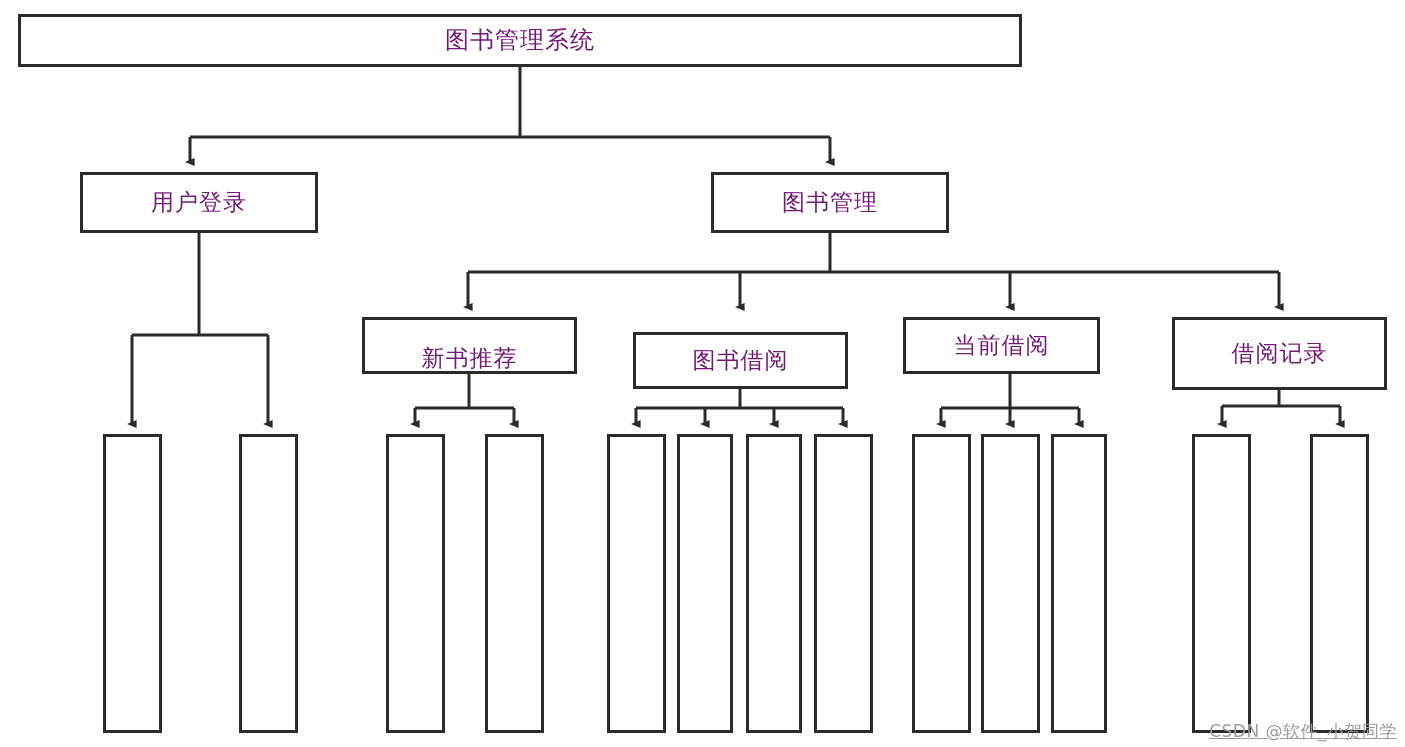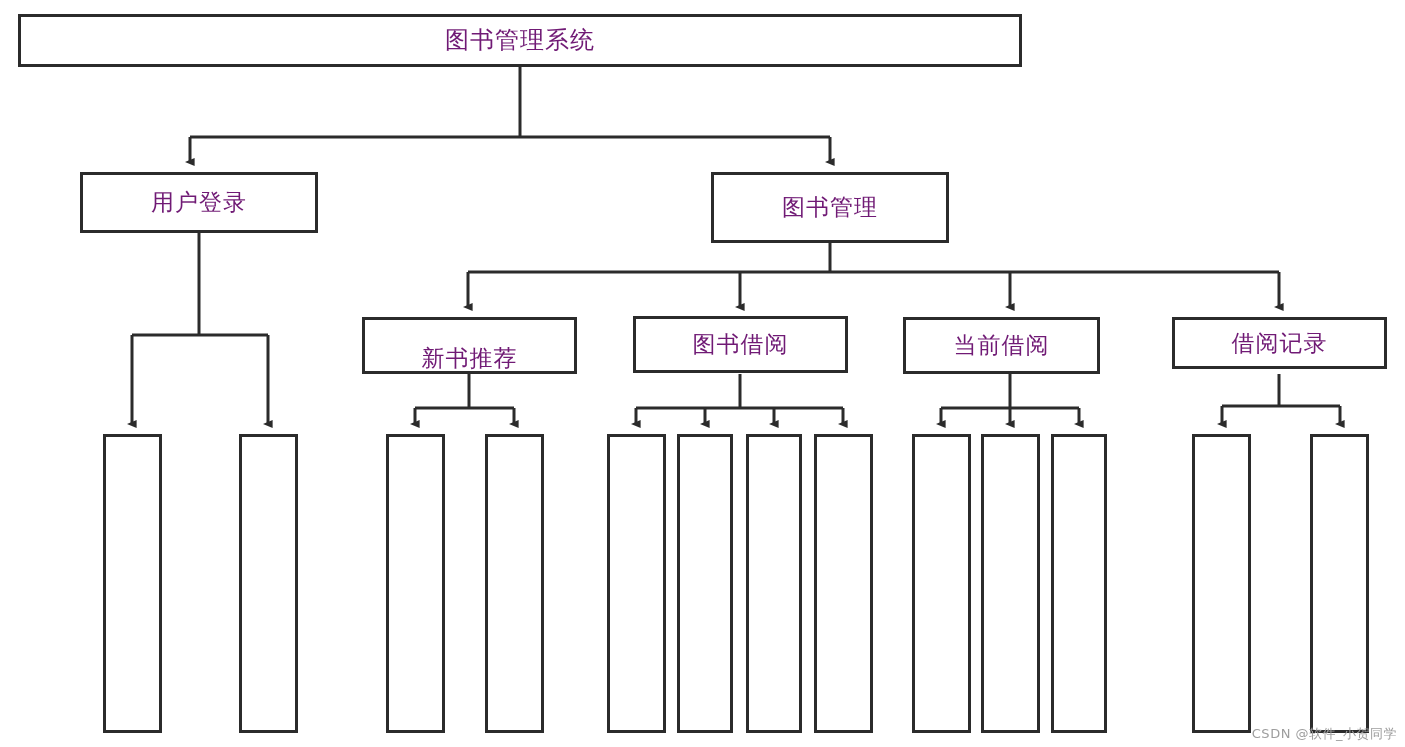--- a/index.html
+++ b/index.html
@@ -57,25 +57,26 @@
   }
   .node.leaf.tight .lbl{
     font-size:24px;
     letter-spacing:0px;
     line-height:1.0;
   }
   #watermark{
     position:absolute;
     right:8px;
     bottom:4px;
-    font-size:13px;
+    font-size:17px;
     color:#9d9d9d;
     letter-spacing:0.5px;
     z-index:3;
     white-space:nowrap;
+    text-decoration:underline;
   }
 </style>
 </head>
 <body>
 
 <div id="canvas">
 
   <svg id="wires" viewBox="0 0 1405 747">
     <defs>
       <marker id="arrow" markerWidth="10" markerHeight="10" refX="4.6" refY="5" orient="auto" markerUnits="userSpaceOnUse">
@@ -126,34 +127,34 @@
     </g>
   </svg>
 
   <div class="node root" style="left:18px; top:14px; width:1004px; height:53px;">
     <span class="lbl">图书管理系统</span>
   </div>
 
   <div class="node" style="left:80px; top:172px; width:238px; height:61px;">
     <span class="lbl">用户登录</span>
   </div>
-  <div class="node" style="left:711px; top:172px; width:238px; height:71px;">
+  <div class="node" style="left:711px; top:172px; width:238px; height:61px;">
     <span class="lbl">图书管理</span>
   </div>
 
   <div class="node" style="left:362px; top:317px; width:215px; height:57px;align-items:flex-end;">
     <span class="lbl">新书推荐</span>
   </div>
-  <div class="node" style="left:633px; top:316px; width:215px; height:57px;text-align:right;">
+  <div class="node" style="left:633px; top:332px; width:215px; height:57px;text-align:right;">
     <span class="lbl">图书借阅</span>
   </div>
   <div class="node" style="left:903px; top:317px; width:197px; height:57px;">
     <span class="lbl">当前借阅</span>
   </div>
-  <div class="node" style="left:1172px; top:317px; width:215px; height:52px;">
+  <div class="node" style="left:1172px; top:317px; width:215px; height:73px;">
     <span class="lbl">借阅记录</span>
   </div>
 
   <div class="node leaf" style="left:103px; top:434px; width:59px; height:299px;">
     <span class="lbl">用户登录</span>
   </div>
   <div class="node leaf" style="left:239px; top:434px; width:59px; height:299px;">
     <span class="lbl">注销登录</span>
   </div>
 

